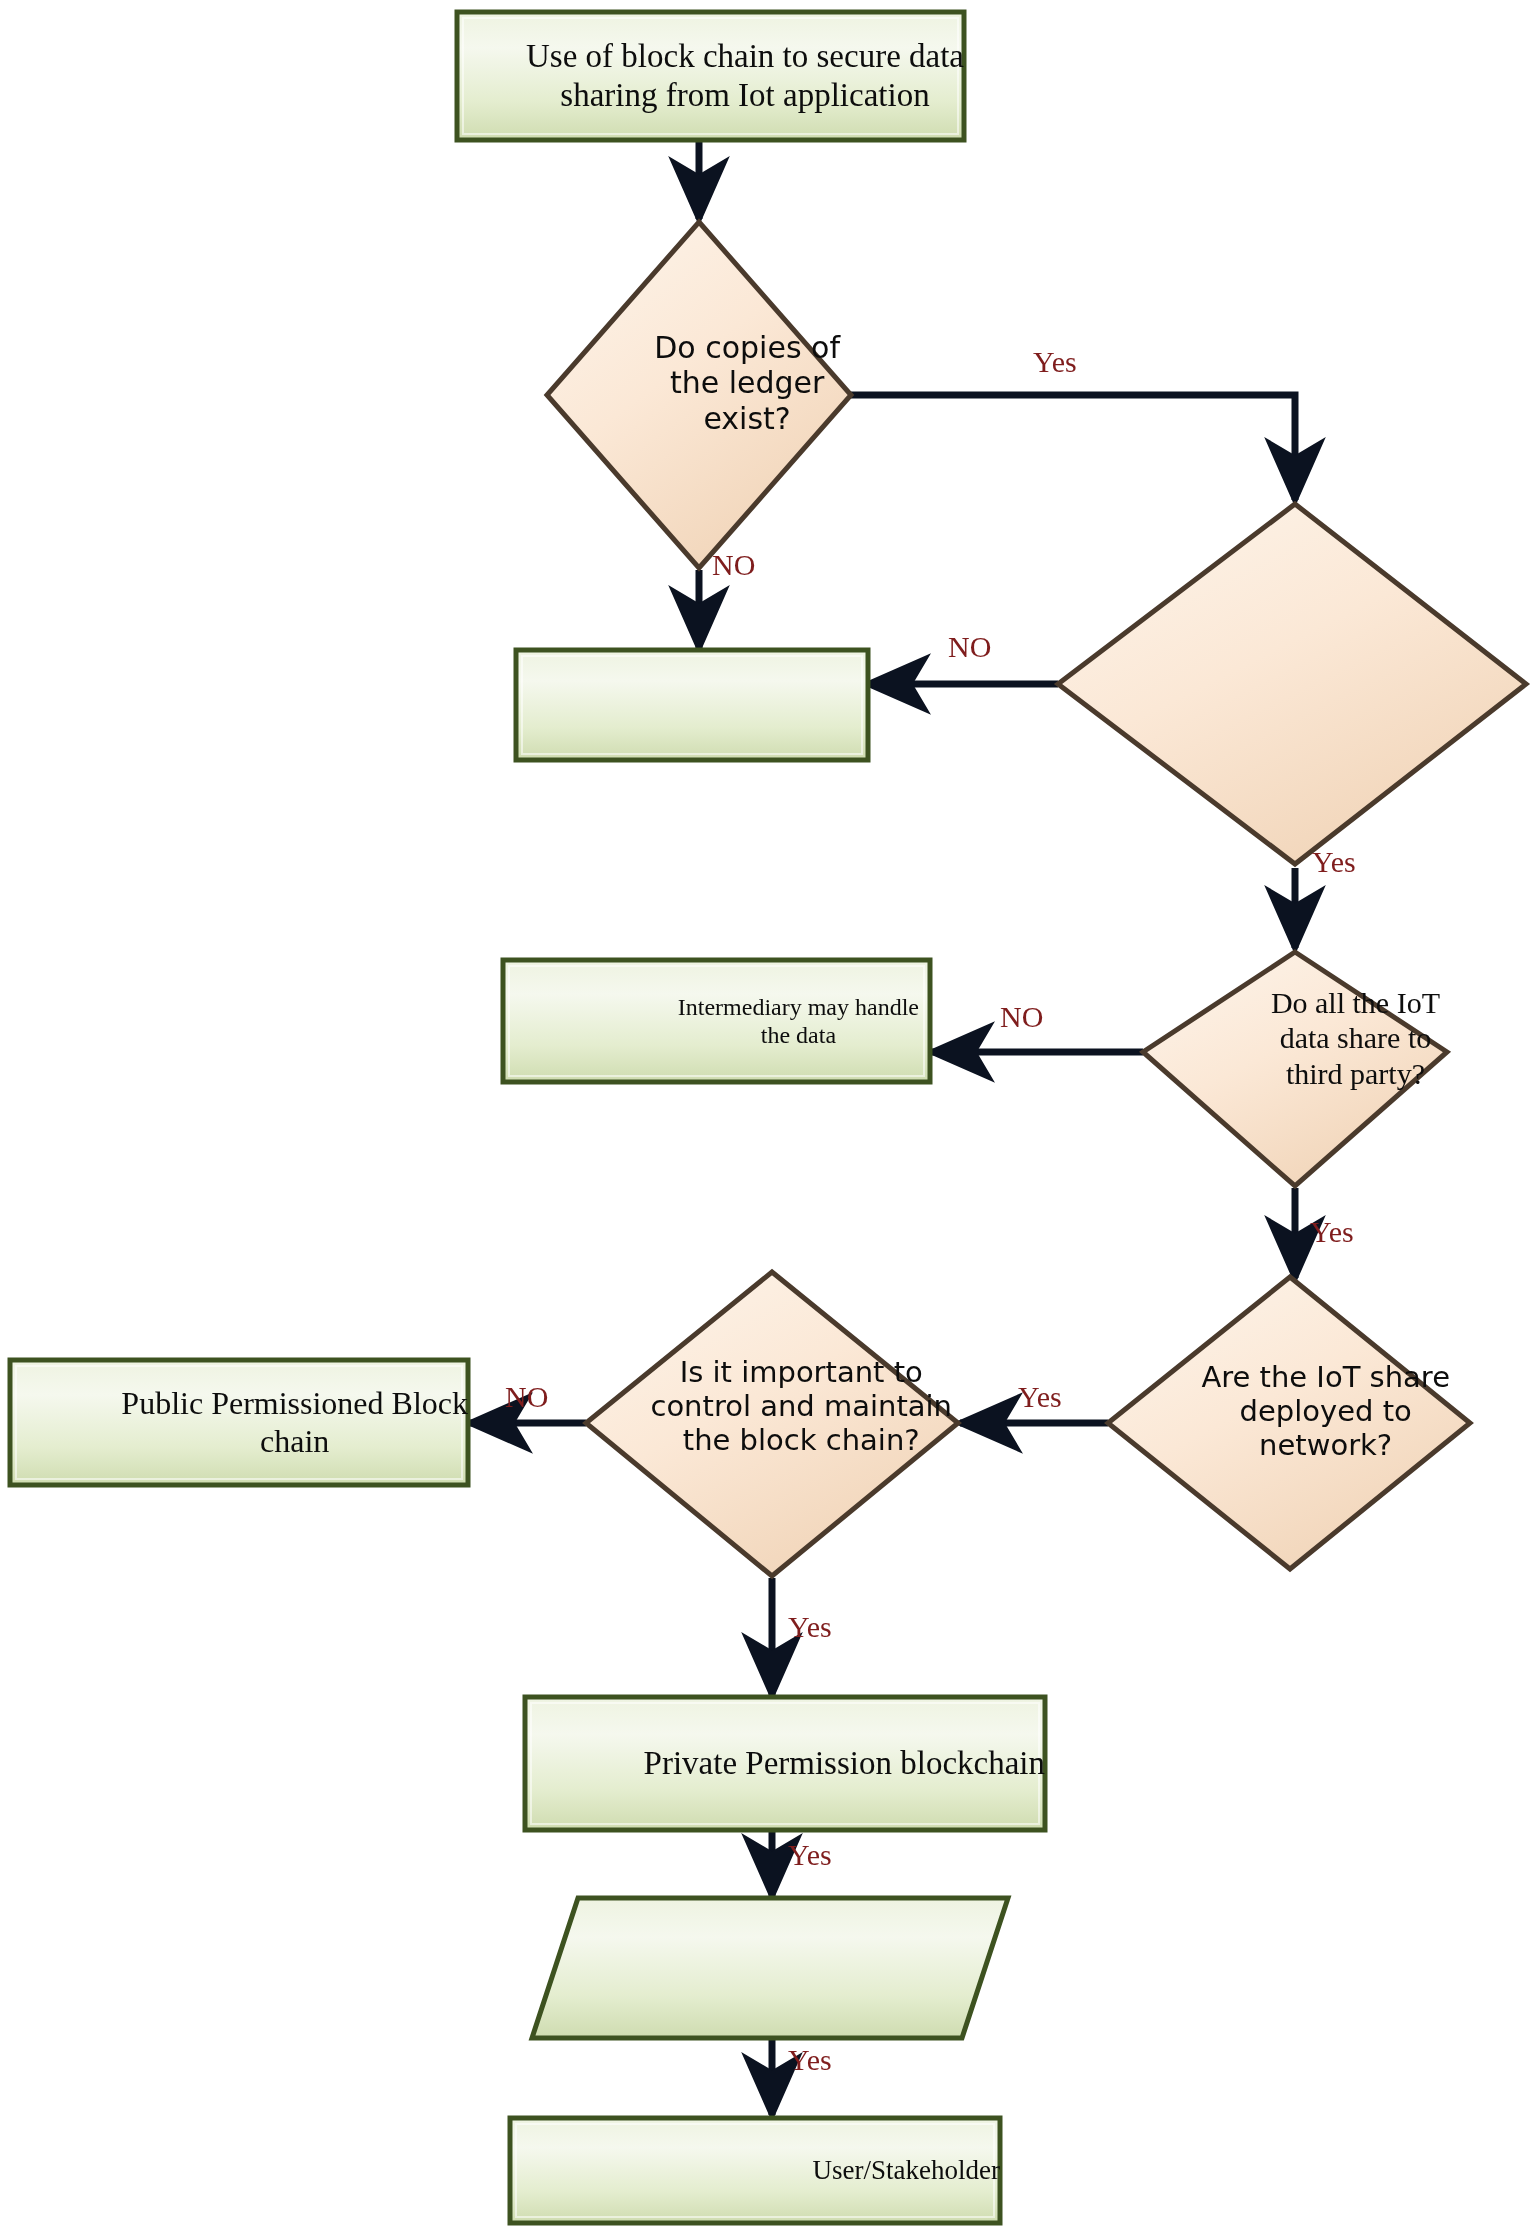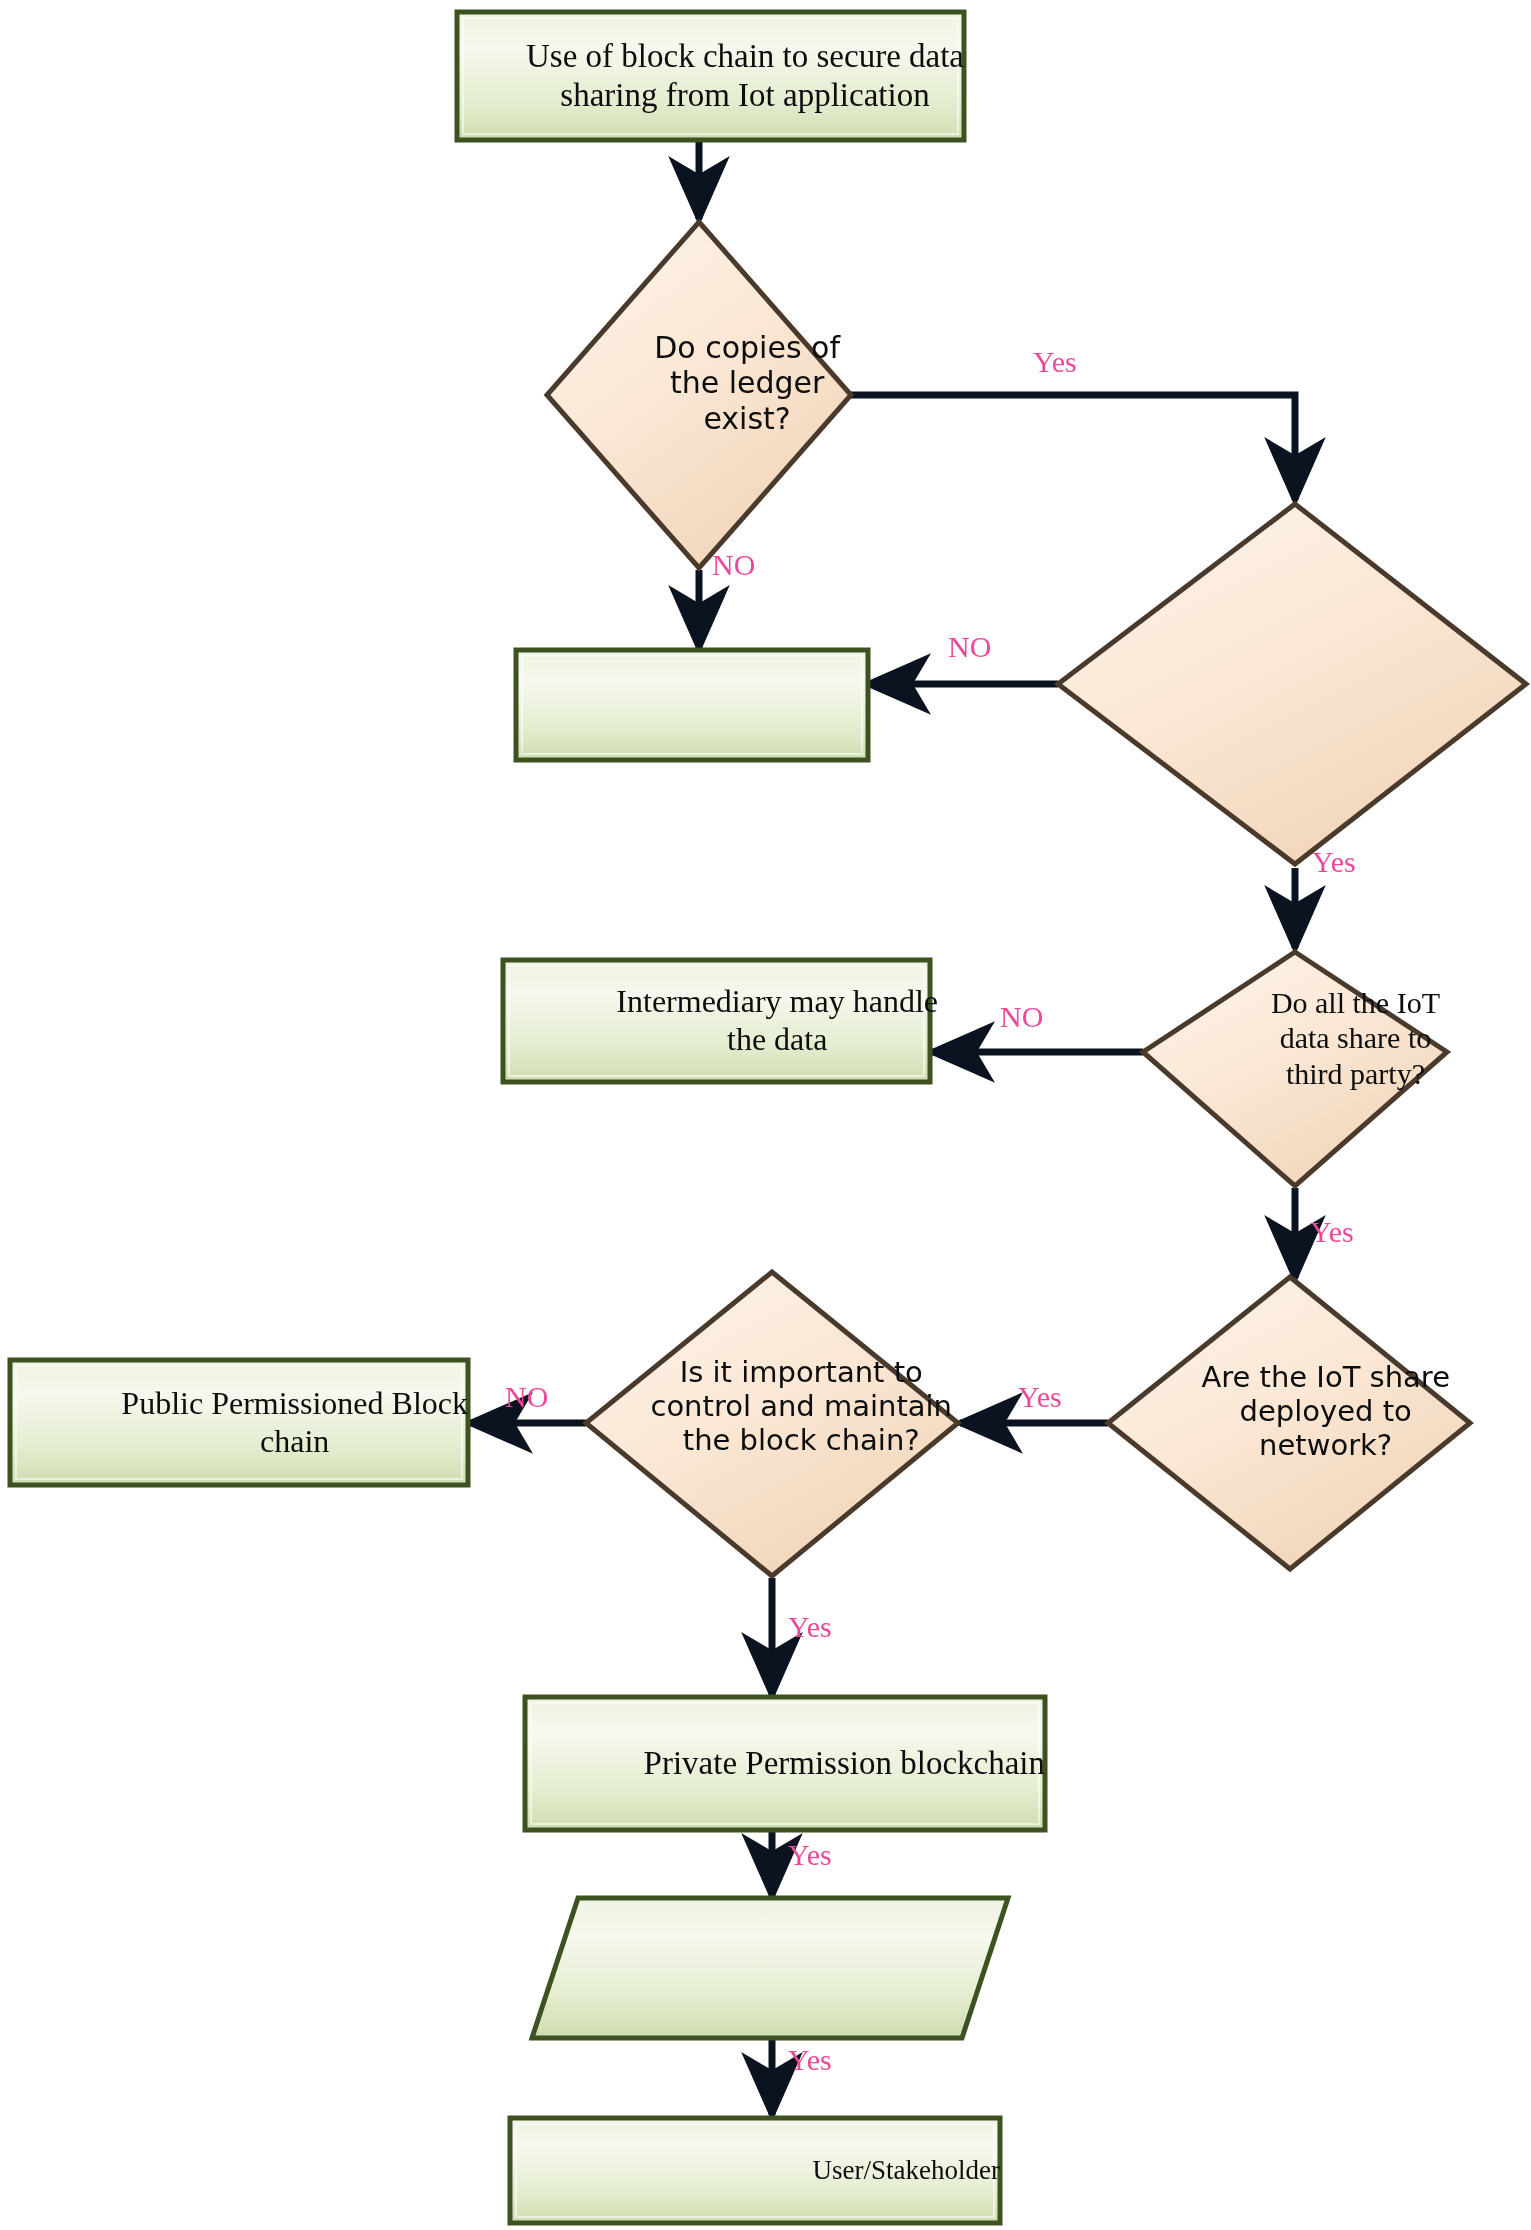--- a/index.html
+++ b/index.html
@@ -39,21 +39,21 @@
     font-weight: 400;
   }
   .sans-node {
     font-family: "DejaVu Sans", sans-serif;
     font-weight: 400;
   }
   .edge-label {
     position: absolute;
     font-family: "Liberation Serif", serif;
     font-size: 30px;
-    color: #ec4899;
+    color: #7f1d1d;
     white-space: nowrap;
     pointer-events: none;
   }
 </style>
 </head>
 <body>
 
 <div id="canvas">
 
   <svg class="layer" viewBox="0 0 1531 2230">
@@ -166,21 +166,21 @@
   <div class="node-text sans-node" style="left:560px; top:330px; width:280px; height:180px; font-size:30px; align-items:flex-start;">
     <div>
       <div>Do copies of</div>
       <div>the ledger</div>
       <div>exist?</div>
     </div>
   </div>
 
 
 
-  <div class="node-text serif-node" style="left:511px; top:960px; width:427px; height:122px; font-size:32px;">
+  <div class="node-text serif-node" style="left:492px; top:960px; width:427px; height:122px; font-size:24px;">
     <div>
       <div>Intermediary may handle</div>
       <div>the data</div>
     </div>
   </div>
 
   <div class="node-text serif-node" style="left:1155px; top:985px; width:285px; height:170px; font-size:30px; align-items:flex-start;">
     <div>
       <div>Do all the IoT</div>
       <div>data share to</div>

